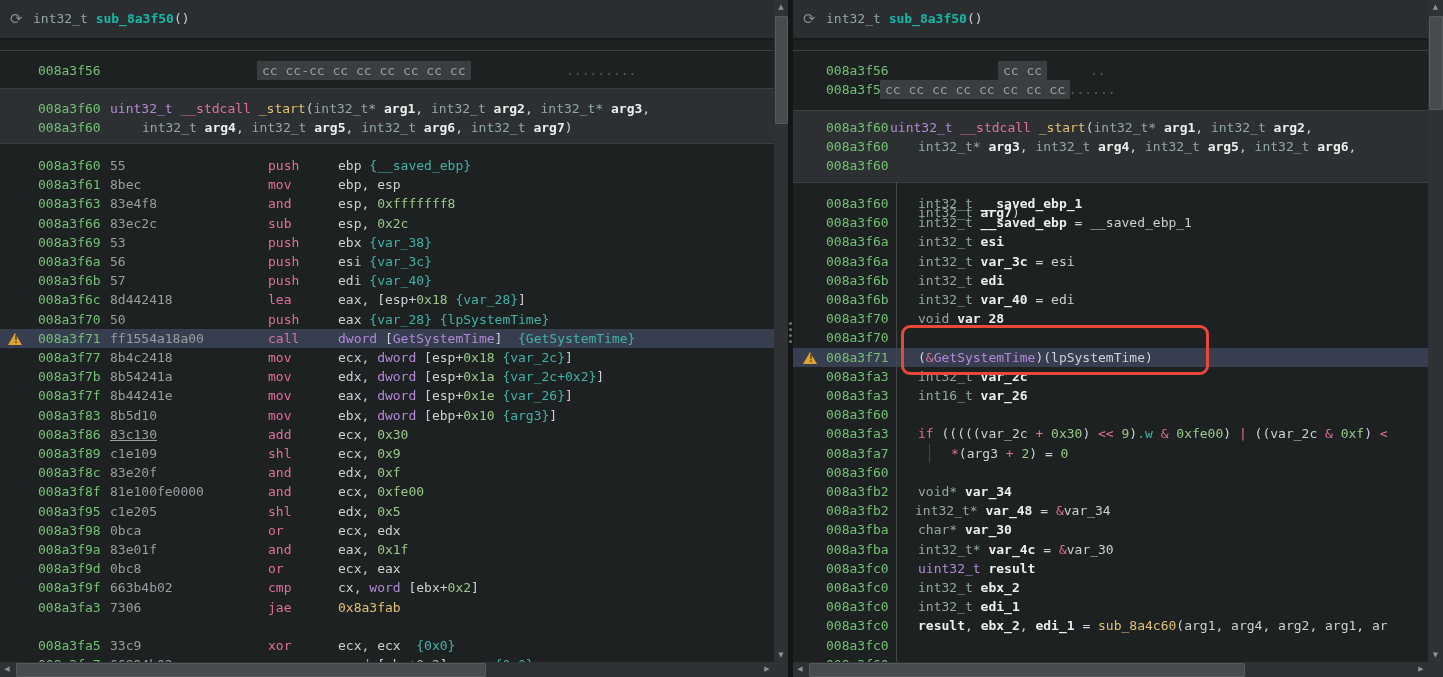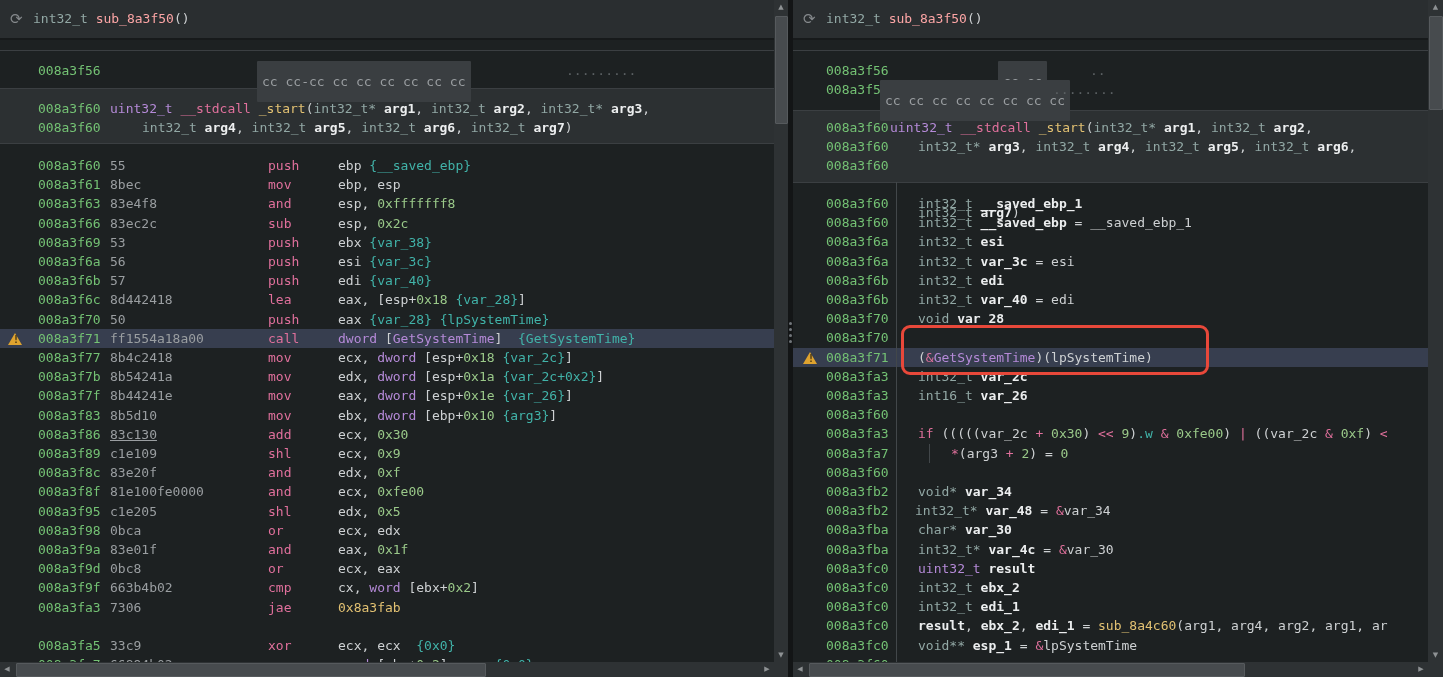--- a/index.html
+++ b/index.html
@@ -10,27 +10,27 @@
   .hdr{position:absolute;top:0;left:0;right:0;height:38px;background:#2a2e30;border-bottom:2px solid #171a1b;}
   .hdr-icon{position:absolute;left:10px;top:9px;color:#85898c;font-size:15px;line-height:20px;
     font-family:"DejaVu Sans",sans-serif;}
   .hdr-title{position:absolute;left:33px;top:9px;white-space:pre;line-height:20px;}
   .hairline{position:absolute;left:0;right:0;height:1px;background:#3b3f42;}
   .sig-band{position:absolute;left:0;right:0;background:#2c3032;}
   .rows{position:absolute;left:0;right:0;top:0;bottom:0;}
   .row{position:absolute;left:0;right:0;height:19.2px;}
   .row.sel{background:#373e4f;}
   .abs{position:absolute;white-space:pre;top:0;}
-  .hexbox{background:#3a3e41;padding:11px 5px;margin-left:-5px;border-radius:1px;}
+  .hexbox{background:#3a3e41;padding:0 5px;margin-left:-5px;border-radius:1px;}
   .guide{position:absolute;width:1px;background:#42474a;}
   .redbox{position:absolute;border:3px solid #e8483a;border-radius:9px;pointer-events:none;z-index:6;}
   
   .g{color:#74c274}.b{color:#9a9ea1}.p{color:#e0709c}.w{color:#ced1d3}.n{color:#9ac989}
   .t{color:#41b3a9}.v{color:#b58ad8}.y{color:#e2c172}.c{color:#92a8a5}
-  .d{color:#eceeef;font-weight:bold}.dim{color:#5b6063}.f{color:#fca5a5;font-weight:normal}
+  .d{color:#eceeef;font-weight:bold}.dim{color:#5b6063}.f{color:#14b8a6;font-weight:bold}
   .warn{width:0;height:0;border-left:7px solid transparent;border-right:7px solid transparent;
     border-bottom:12px solid #dfa32f;top:4px;}
   .warn:after{content:"!";position:absolute;left:-2px;top:1px;color:#3a2d12;
     font:bold 10px/12px "DejaVu Sans Mono",monospace;}
   
   .sb{position:absolute;background:#2e3234;}
   .sb-btn{position:absolute;display:flex;align-items:center;justify-content:center;
     color:#8e9294;font-size:7px;line-height:7px;font-family:"DejaVu Sans",sans-serif;background:#2e3234;}
   .sb-thumb{position:absolute;background:#474b4e;border:1px solid #565a5d;border-radius:1px;}
   .divider{position:absolute;top:0;width:5px;height:677px;background:#131516;}
@@ -362,21 +362,20 @@
         <div class="row" style="top: 597.2px;">
           <span class="abs g" style="left: 33px;">008a3fc0</span>
           <span class="abs" style="left: 125px;"><span class="tk c">int32_t</span><span class="tk d"> edi_1</span></span>
         </div>
         <div class="row" style="top: 616.4px;">
           <span class="abs g" style="left: 33px;">008a3fc0</span>
           <span class="abs" style="left: 125px;"><span class="tk d">result</span><span class="tk w">, </span><span class="tk d">ebx_2</span><span class="tk w">, </span><span class="tk d">edi_1</span><span class="tk w"> = </span><span class="tk y">sub_8a4c60</span><span class="tk w">(arg1, arg4, arg2, arg1, ar</span></span>
         </div>
         <div class="row" style="top: 635.6px;">
           <span class="abs g" style="left: 33px;">008a3fc0</span>
-          <span class="abs" style="left: 125px;"><span class="tk c">void**</span><span class="tk d"> esp_1</span><span class="tk w"> = </span><span class="tk p">&amp;</span><span class="tk w">lpSystemTime</span></span>
         </div>
         <div class="row" style="top: 654.8px;">
           <span class="abs g" style="left: 33px;">008a3f60</span>
         </div>
       </div>
     <div class="guide" style="left:103px;top:182px;height:480px"></div>
     <div class="redbox" style="left:108px;top:325px;width:302px;height:44px"></div>
     <div class="hdr">
       <span class="hdr-icon">⟳</span>
       <span class="hdr-title"><span class="tk c">int32_t</span><span class="tk w"> </span><span class="tk f">sub_8a3f50</span><span class="tk w">()</span></span>

